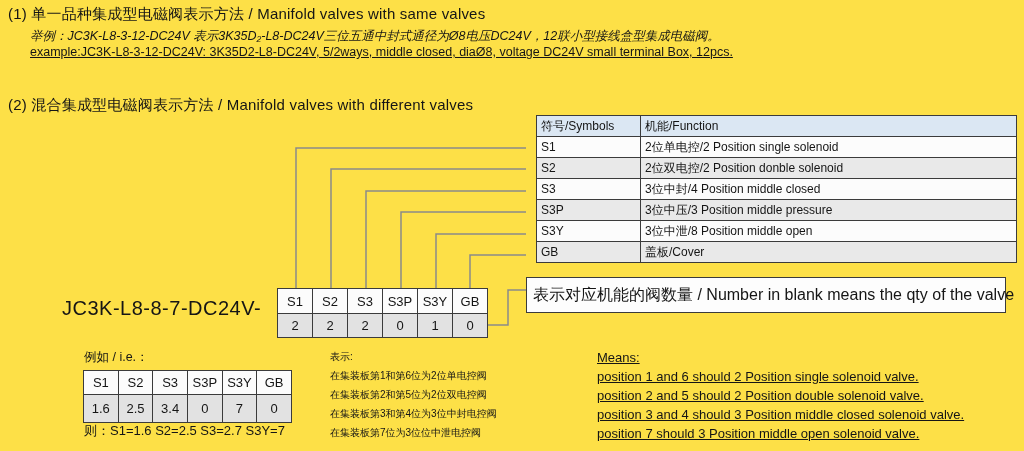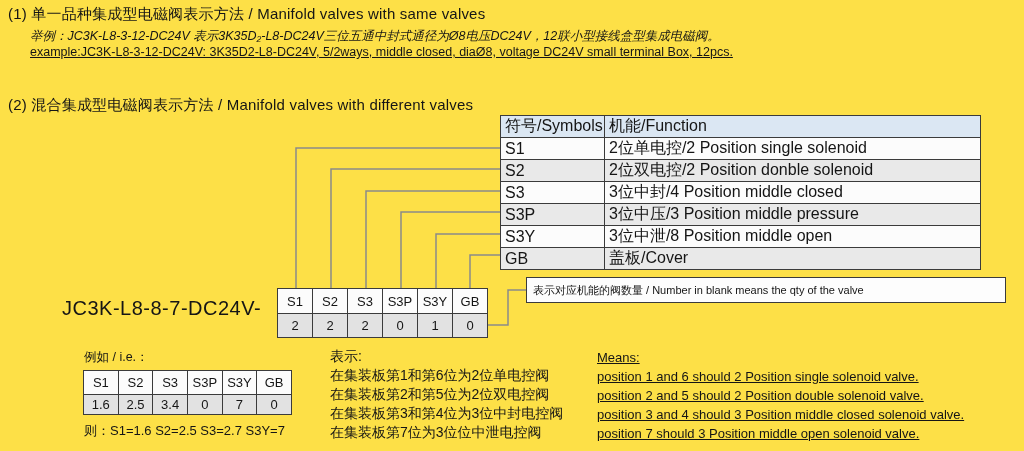--- a/index.html
+++ b/index.html
@@ -20,45 +20,45 @@
   .sec-title { position: absolute; font-size: 15px; letter-spacing: .2px; white-space: nowrap; }
   .title1 { left: 8px; top: 5px; }
   .title2 { left: 8px; top: 84px; margin-top: 12px; }
   .sub-line { position: absolute; font-size: 12.5px; white-space: nowrap; }
   .sub-cn { left: 30px; top: 28px; font-style: italic; }
   .sub-en { left: 30px; top: 45px; text-decoration: underline; }
 
   
   table { border-collapse: collapse; }
   .symbols-table {
-    position: absolute; left: 500px; top: 115px;
+    position: absolute; left: 536px; top: 115px;
     width: 481px; table-layout: fixed;
-    font-size: 16px;
+    font-size: 12px;
   }
   .symbols-table th, .symbols-table td {
     border: 1.5px solid #3b3b3b;
     height: 21px;
     padding: 0 4px;
     text-align: left;
     font-weight: 400;
     white-space: nowrap;
     overflow: hidden;
   }
   .symbols-table col.c1 { width: 104px; }
   .symbols-table tr.head th { background: #dbe7f3; }
   .symbols-table tr:nth-child(odd) td { background: #e9e9e9; }
   .symbols-table tr:nth-child(even) td { background: #fcfcfc; }
 
   
   .qty-box {
     position: absolute; left: 526px; top: 277px;
-    width: 480px; height: 26px;
+    width: 480px; height: 36px;
     border: 1.5px solid #3b3b3b;
     background: #fdfdfd;
-    font-size: 11px;
+    font-size: 16px;
     display: flex; align-items: center;
     padding-left: 6px;
     white-space: nowrap;
   }
 
   
   .model-code {
     position: absolute; left: 62px; top: 297px;
     font-size: 20px; letter-spacing: .5px; white-space: nowrap;
   }
@@ -73,24 +73,24 @@
   .mini-table th { background: #fcfcfc; }
   .mini-table td { background: #e2e2e2; }
   .order-table { left: 277px; top: 288px; width: 211px; font-size: 13px; }
   .order-table th { height: 25px; }
   .order-table td { height: 24px; }
 
   
   .example-label { position: absolute; left: 84px; top: 349px; font-size: 12.5px; white-space: nowrap; }
   .example-table { left: 83px; top: 370px; width: 209px; font-size: 13px; }
   .example-table th { height: 24px; }
-  .example-table td { height: 20px; }
+  .example-table td { height: 28px; }
   .example-result { position: absolute; left: 84px; top: 422px; font-size: 13px; white-space: nowrap; }
 
-  .cn-block { position: absolute; left: 330px; top: 347px; font-size: 14px; line-height: 19px; white-space: nowrap; }
+  .cn-block { position: absolute; left: 330px; top: 347px; font-size: 10px; line-height: 19px; white-space: nowrap; }
   .en-block { position: absolute; left: 597px; top: 348px; font-size: 13px; line-height: 19px; white-space: nowrap; text-decoration: underline; }
 
   
   .connectors { position: absolute; left: 0; top: 0; width: 1024px; height: 451px; pointer-events: none; }
 </style>
 </head>
 <body>
 
 <div class="canvas">
 

